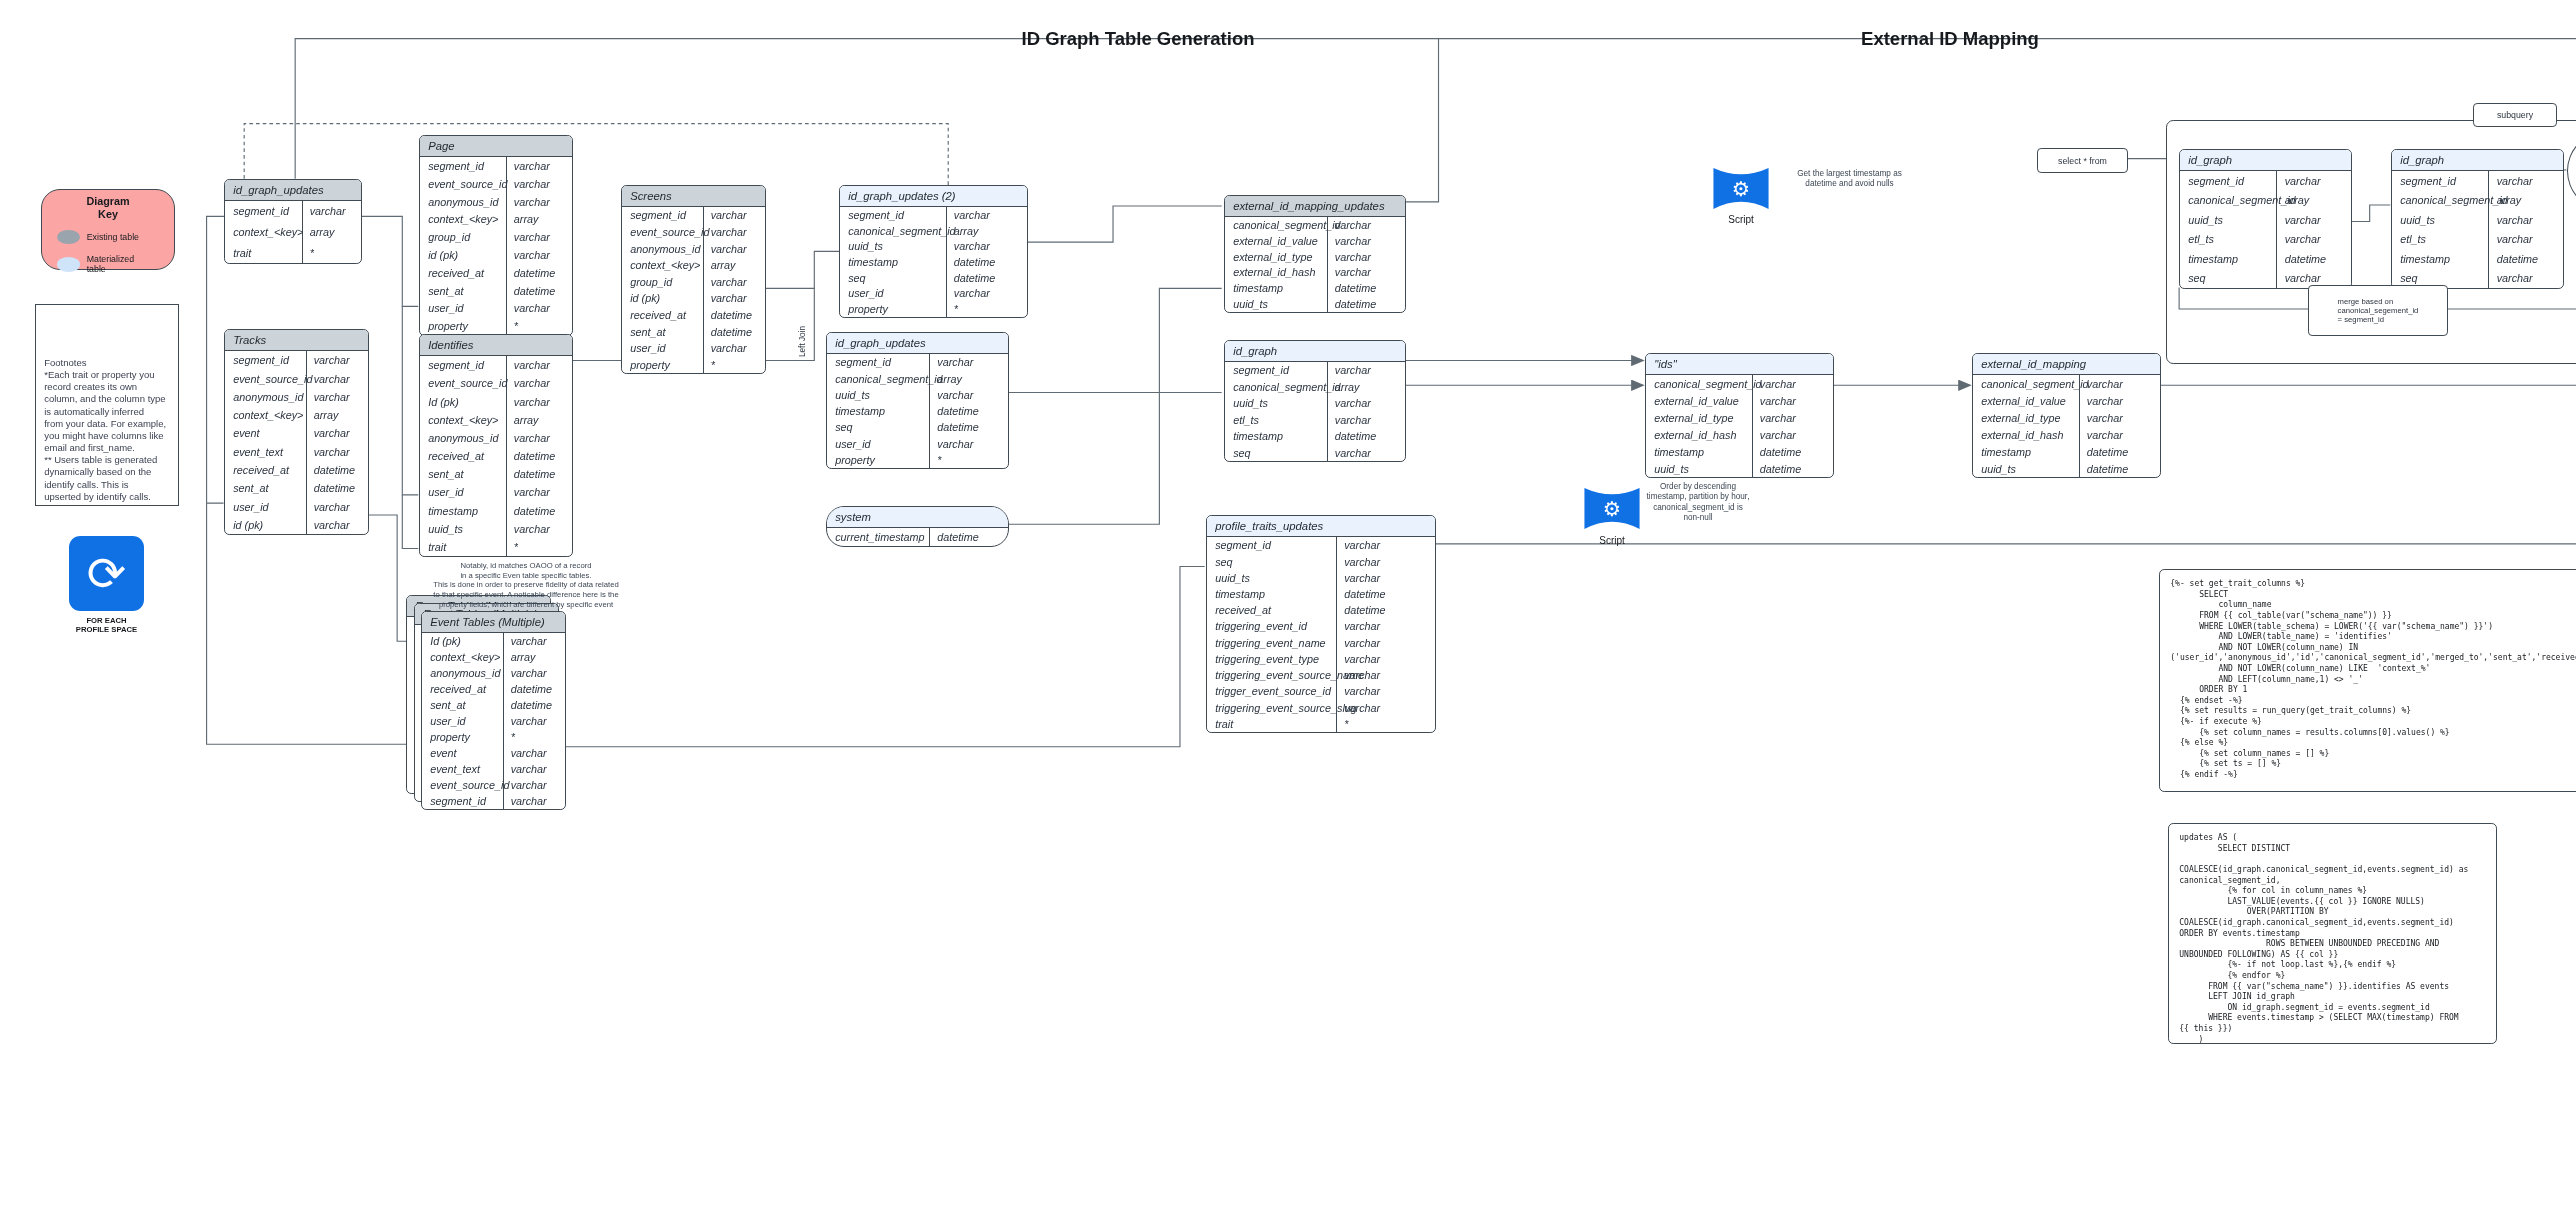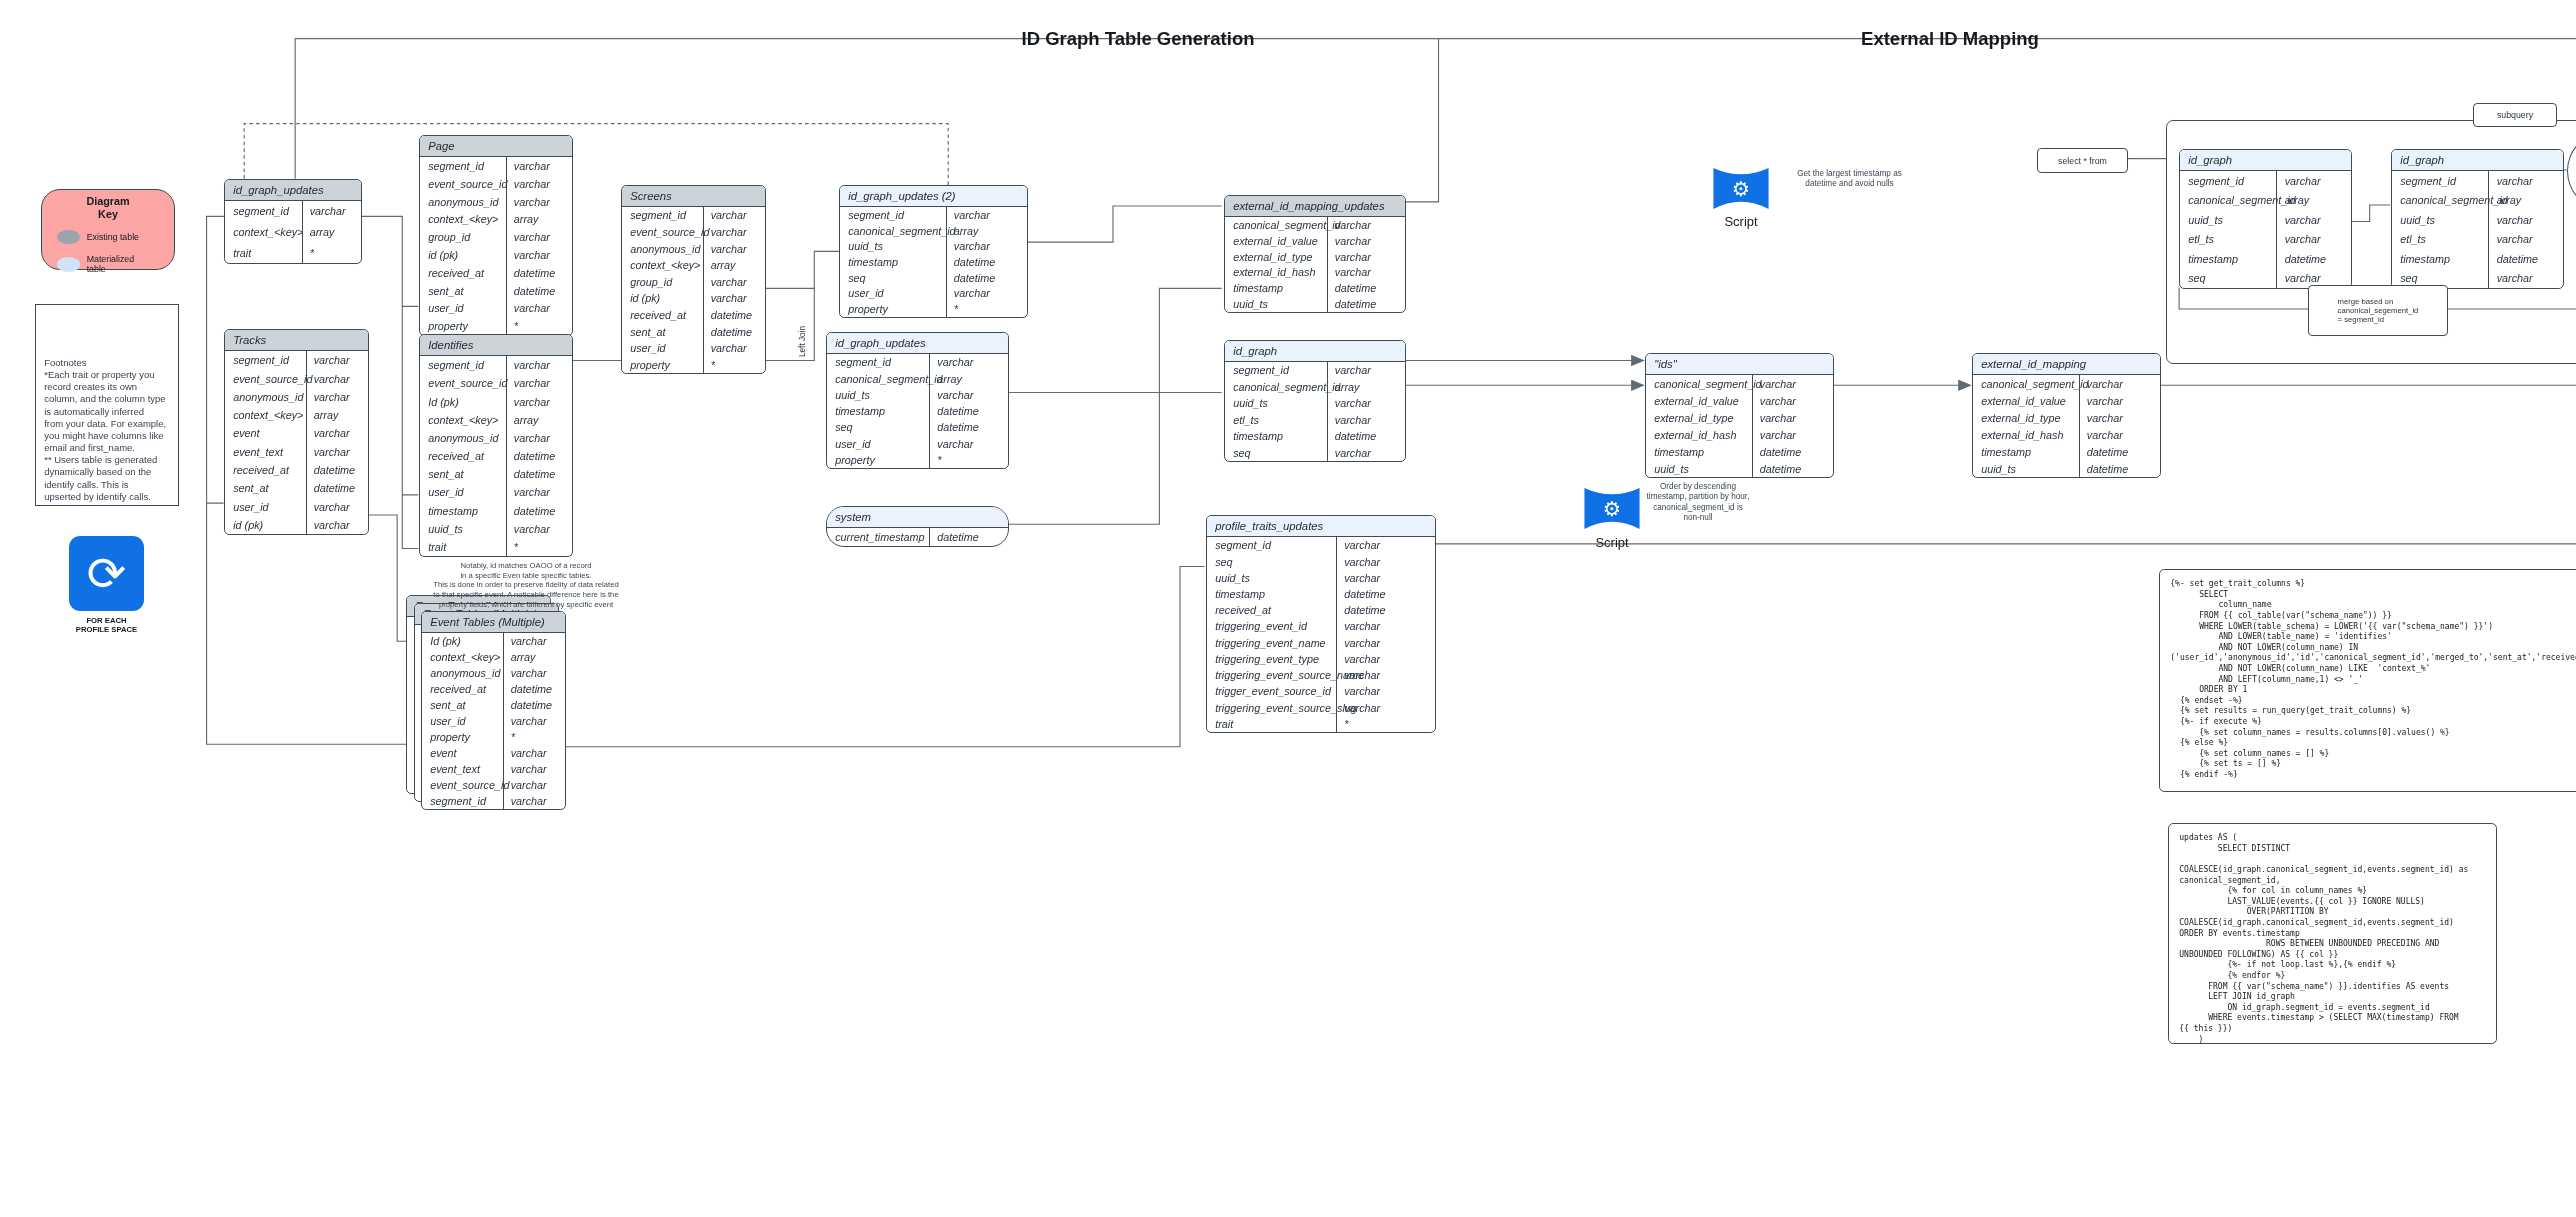--- a/index.html
+++ b/index.html
@@ -24,21 +24,21 @@
            font-size:8.8px;color:#2b3440;z-index:5;white-space:pre-line;}
   .callout.ellipse{border-radius:50%;font-size:10.3px;}
   .plain-note{position:absolute;font-size:8.2px;color:#3c4654;text-align:center;
               white-space:pre-line;z-index:5;line-height:1.25;}
   .vlabel{position:absolute;font-size:8.2px;color:#2b3440;transform:rotate(-90deg);
           transform-origin:left top;z-index:5;white-space:nowrap;}
   .sqlbox{position:absolute;background:#fff;border:1px solid #404a52;border-radius:5.2px;
           padding:9.3px 10.3px;box-sizing:border-box;font-family:"DejaVu Sans Mono",monospace;
           font-size:8px;line-height:10.6px;color:#16191d;white-space:pre;overflow:hidden;z-index:4;}
   .script-shape{position:absolute;z-index:5;}
-  .script-label{position:absolute;font-size:13px;color:#16191d;text-align:center;z-index:5;}
+  .script-label{position:absolute;font-size:10px;color:#16191d;text-align:center;z-index:5;}
   .keybox{position:absolute;background:#fca5a5;border:1.3px solid #404a52;border-radius:19px;
           z-index:4;padding:5.2px 6.2px;box-sizing:border-box;}
   .keybox .kt{font-weight:bold;font-size:10.8px;text-align:center;color:#16191d;line-height:1.15;white-space:pre-line;}
   .krow{display:flex;align-items:center;margin-top:10px;}
   .kdot{width:23px;height:14.4px;border-radius:50%;flex:0 0 auto;margin:0 6.2px 0 9.3px;}
   .klabel{font-size:8.8px;color:#16191d;white-space:pre-line;}
   .footbox{position:absolute;background:#fff;border:1px solid #404a52;border-radius:0;
            padding:24px 8.2px 8.2px 8.2px;box-sizing:border-box;font-size:9.5px;line-height:1.28;
            color:#3b4252;white-space:pre-line;z-index:4;}
   .foreach-icon{position:absolute;background:#1071e5;border-radius:11.3px;display:flex;

